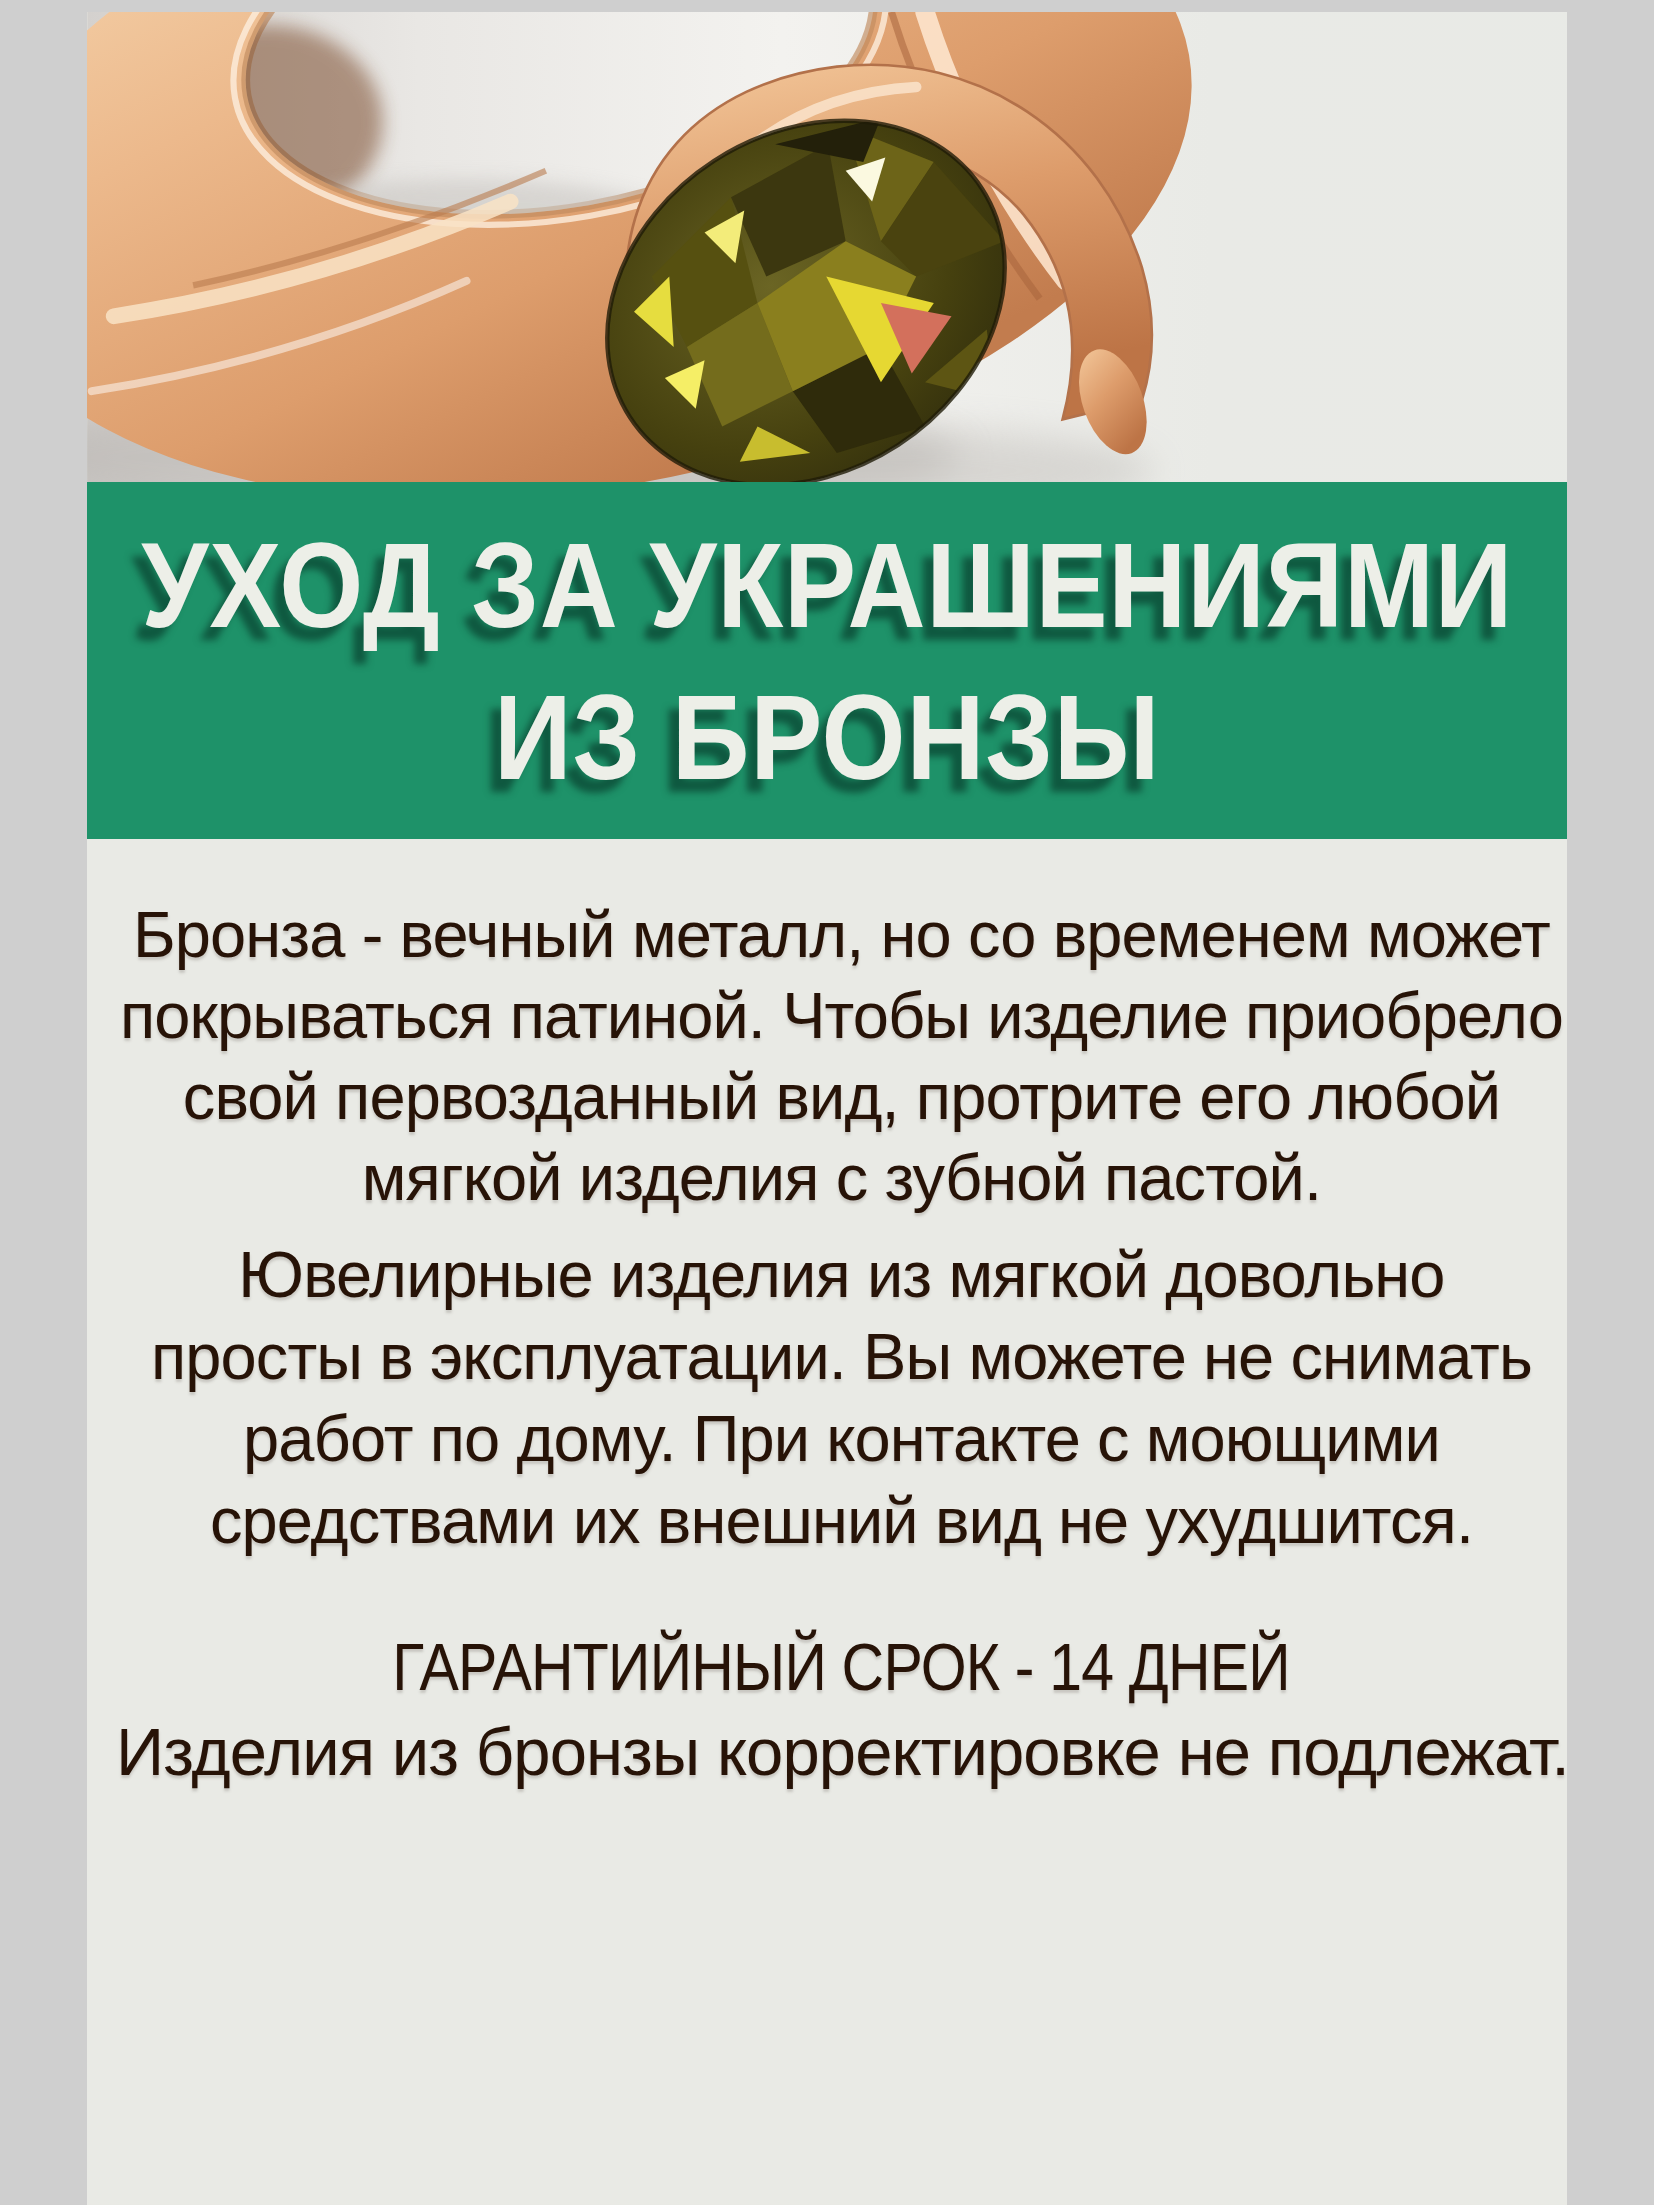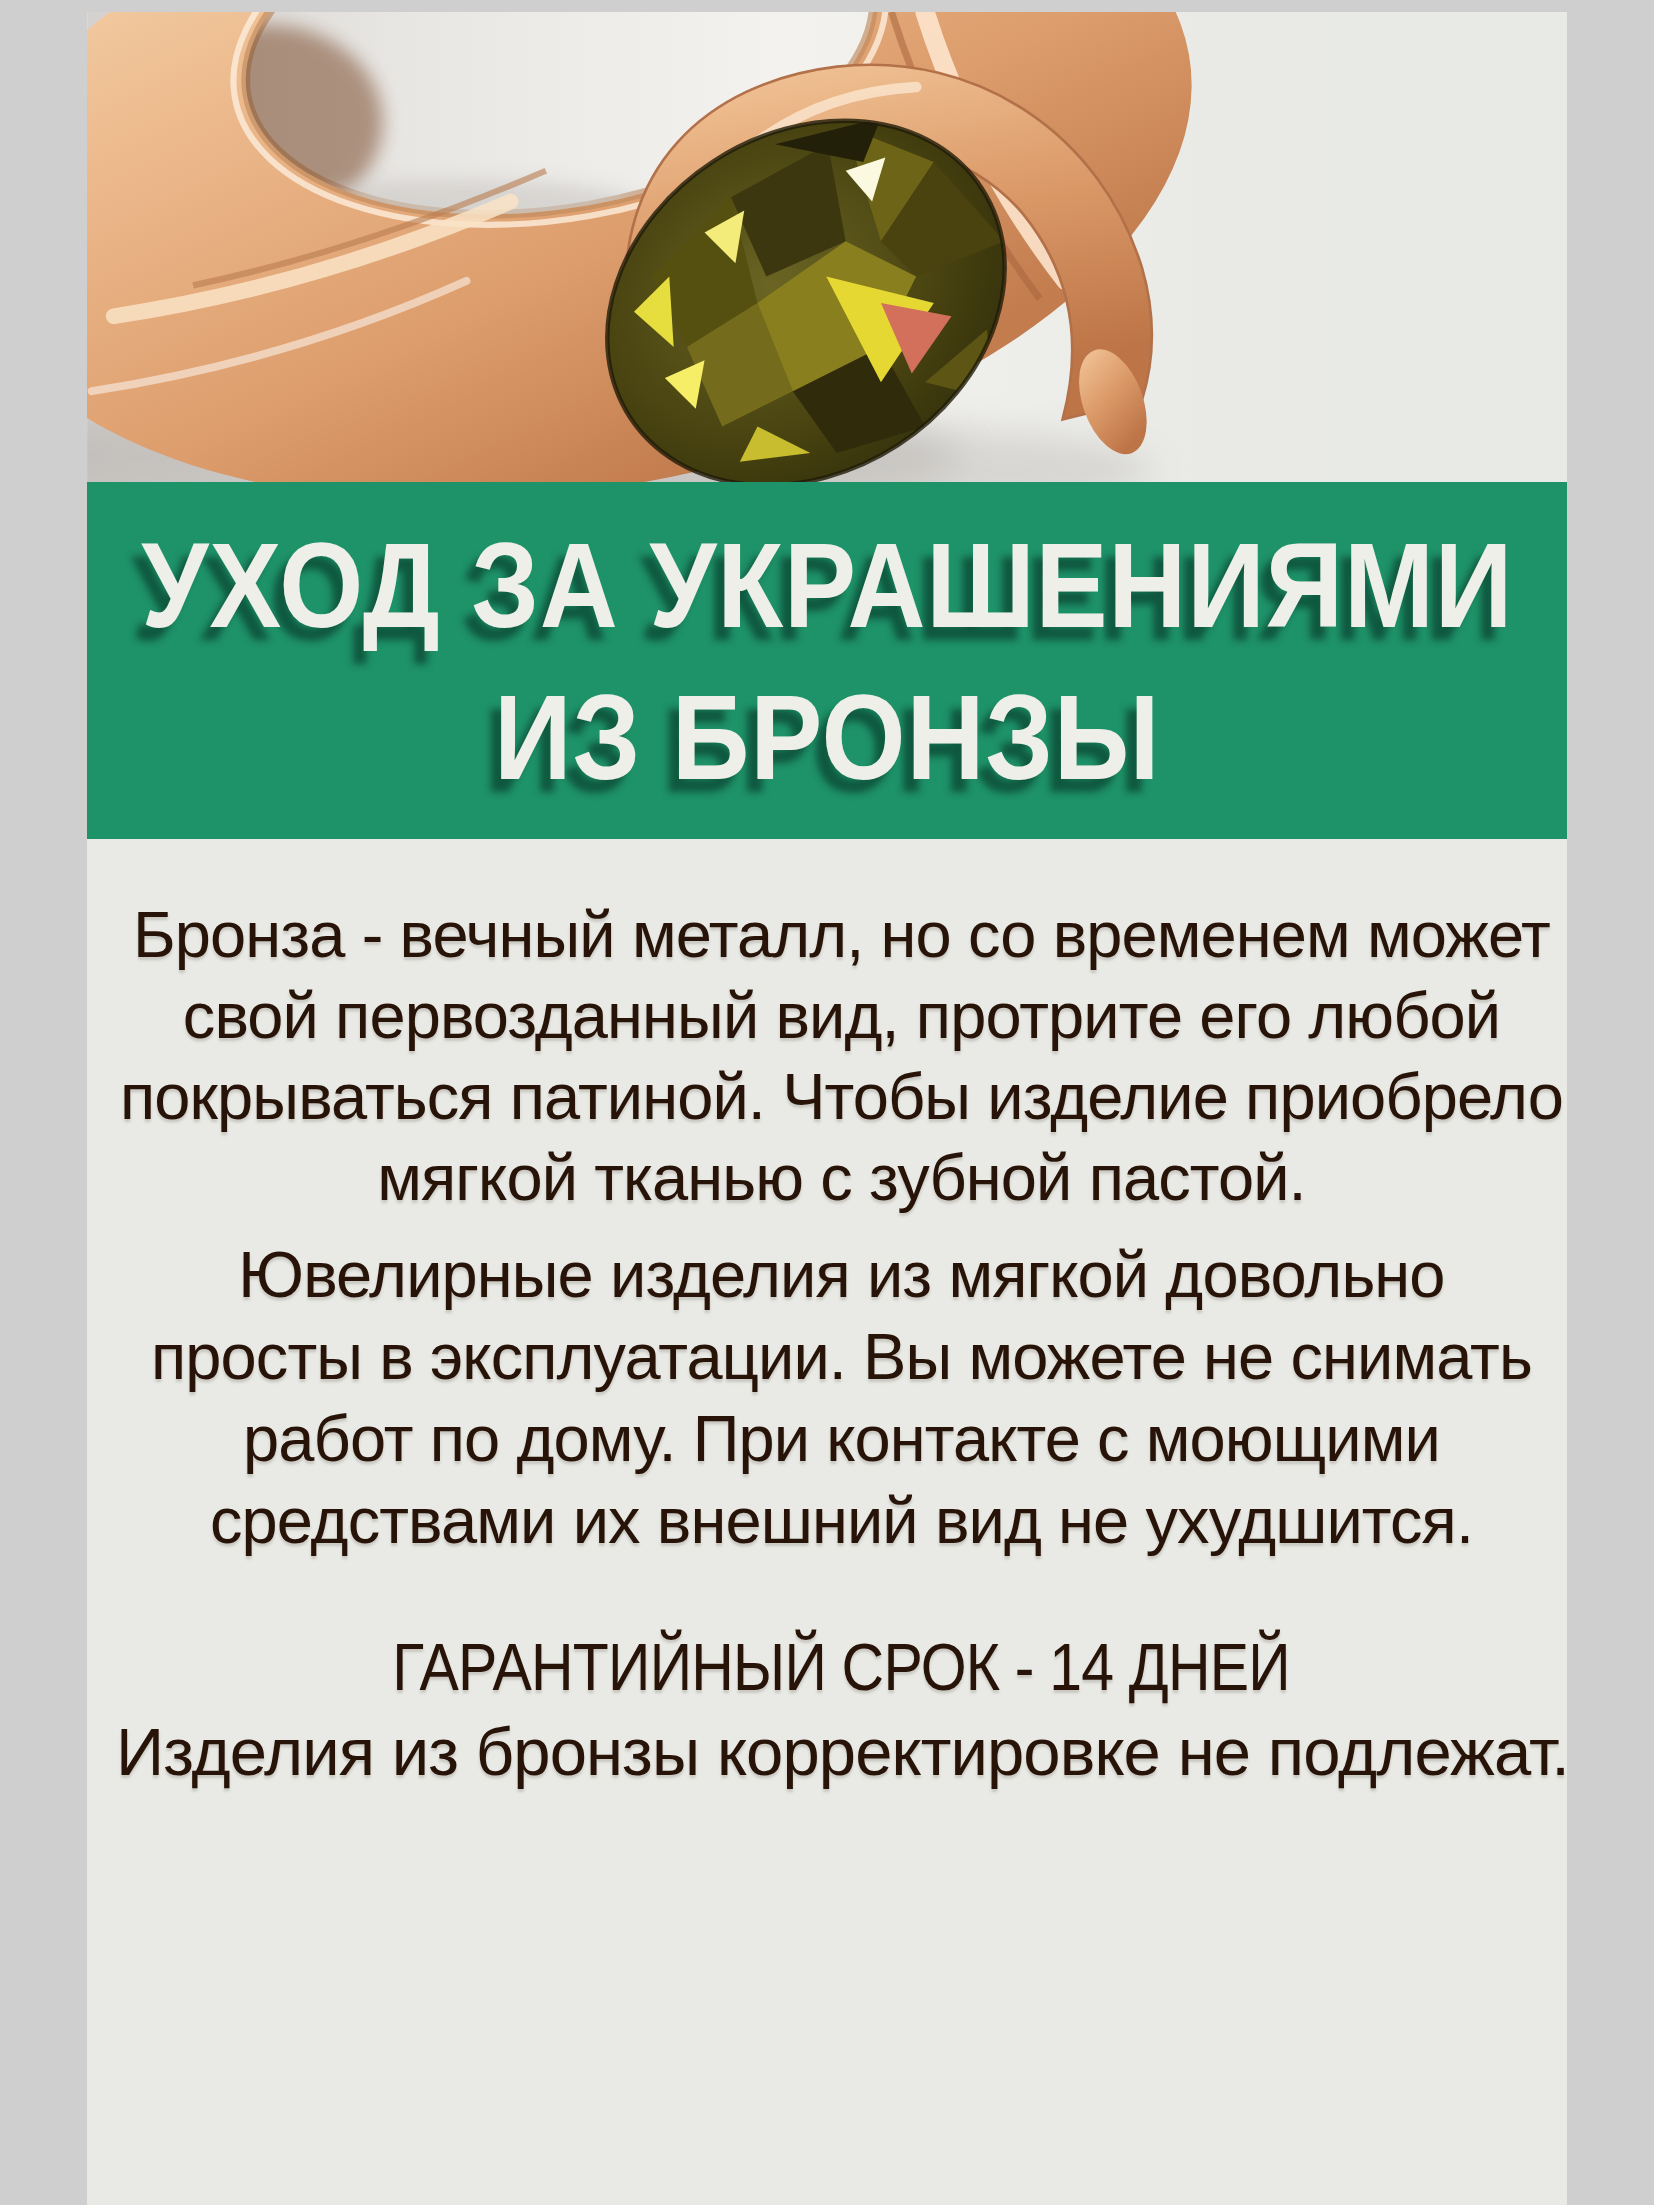--- a/index.html
+++ b/index.html
@@ -163,23 +163,23 @@
     </div>
     <div class="banner-line">
       <span class="scale-title">ИЗ БРОНЗЫ</span>
     </div>
   </div>
 
   <div class="content">
 
     <div class="intro">
       <div class="line">Бронза - вечный металл, но со временем может</div>
+      <div class="line">покрываться патиной. Чтобы изделие приобрело</div>
       <div class="line">свой первозданный вид, протрите его любой</div>
-      <div class="line">покрываться патиной. Чтобы изделие приобрело</div>
-      <div class="line">мягкой тканью с зубной пастой.</div>
+      <div class="line">мягкой изделия с зубной пастой.</div>
     </div>
 
 
     <div class="rules">
       <div class="line">Ювелирные изделия из мягкой довольно</div>
       <div class="line">просты в эксплуатации. Вы можете не снимать</div>
       <div class="line">работ по дому. При контакте с моющими</div>
       <div class="line">средствами их внешний вид не ухудшится.</div>
     </div>
 

